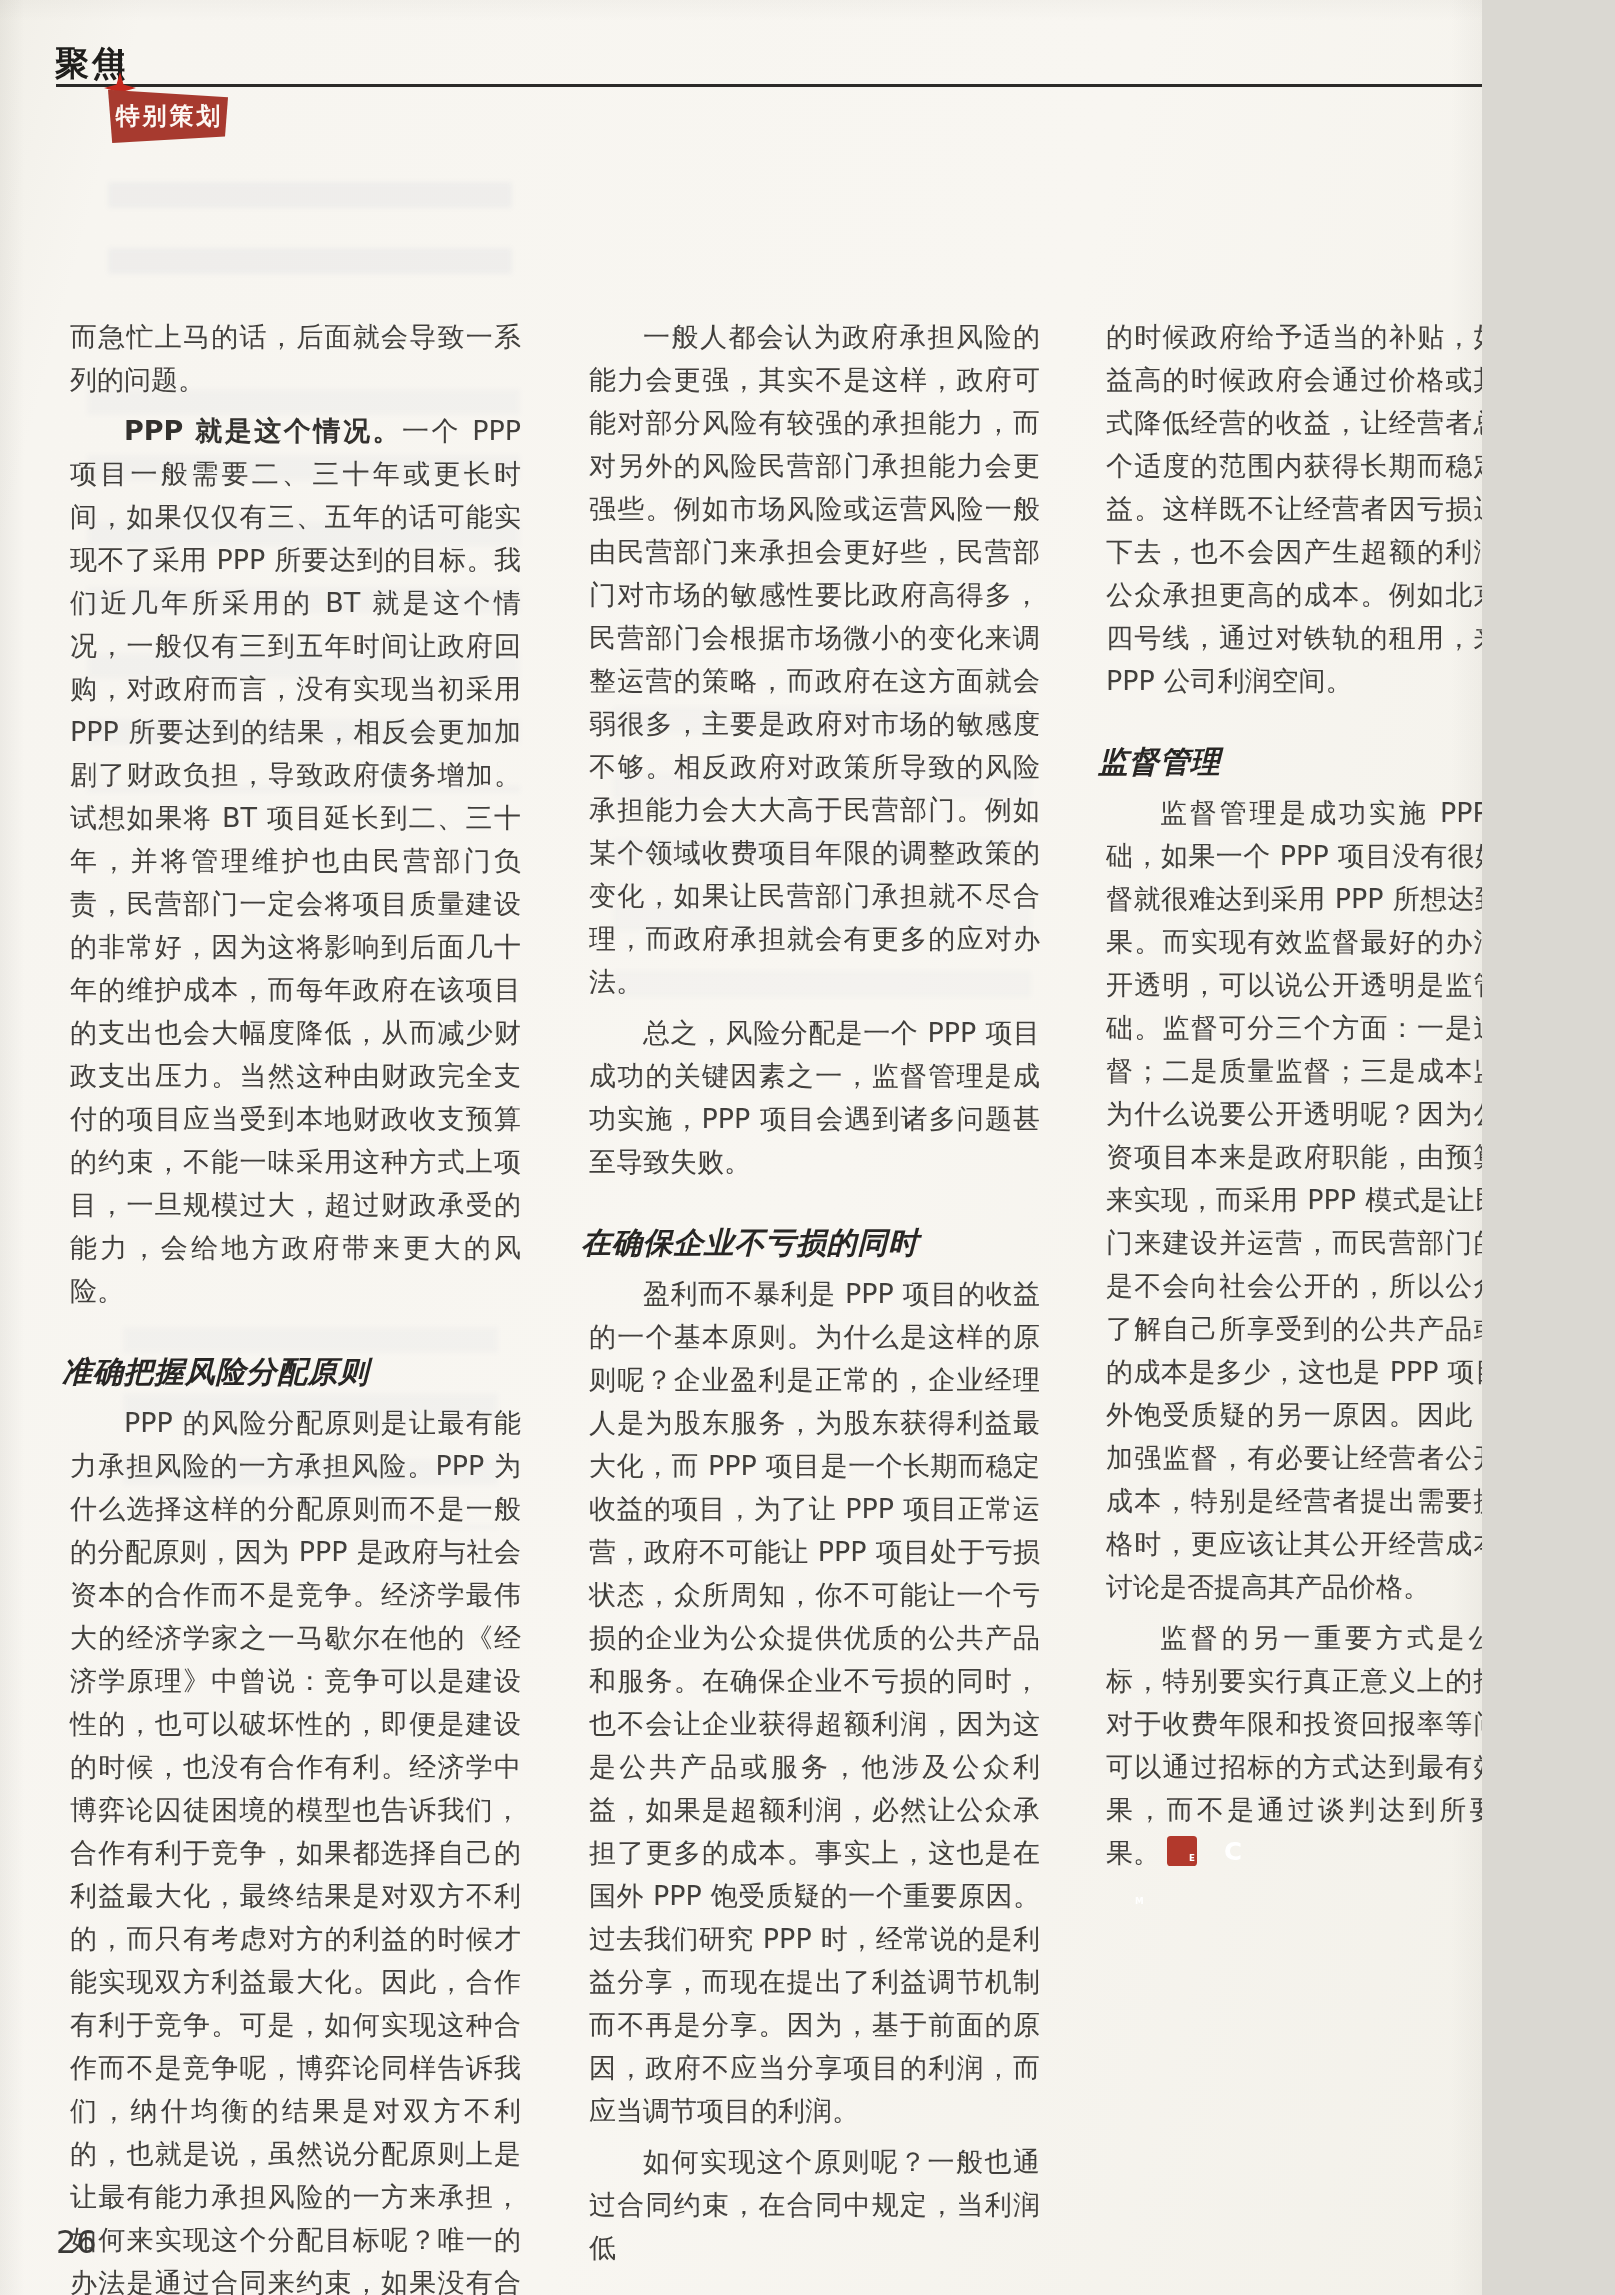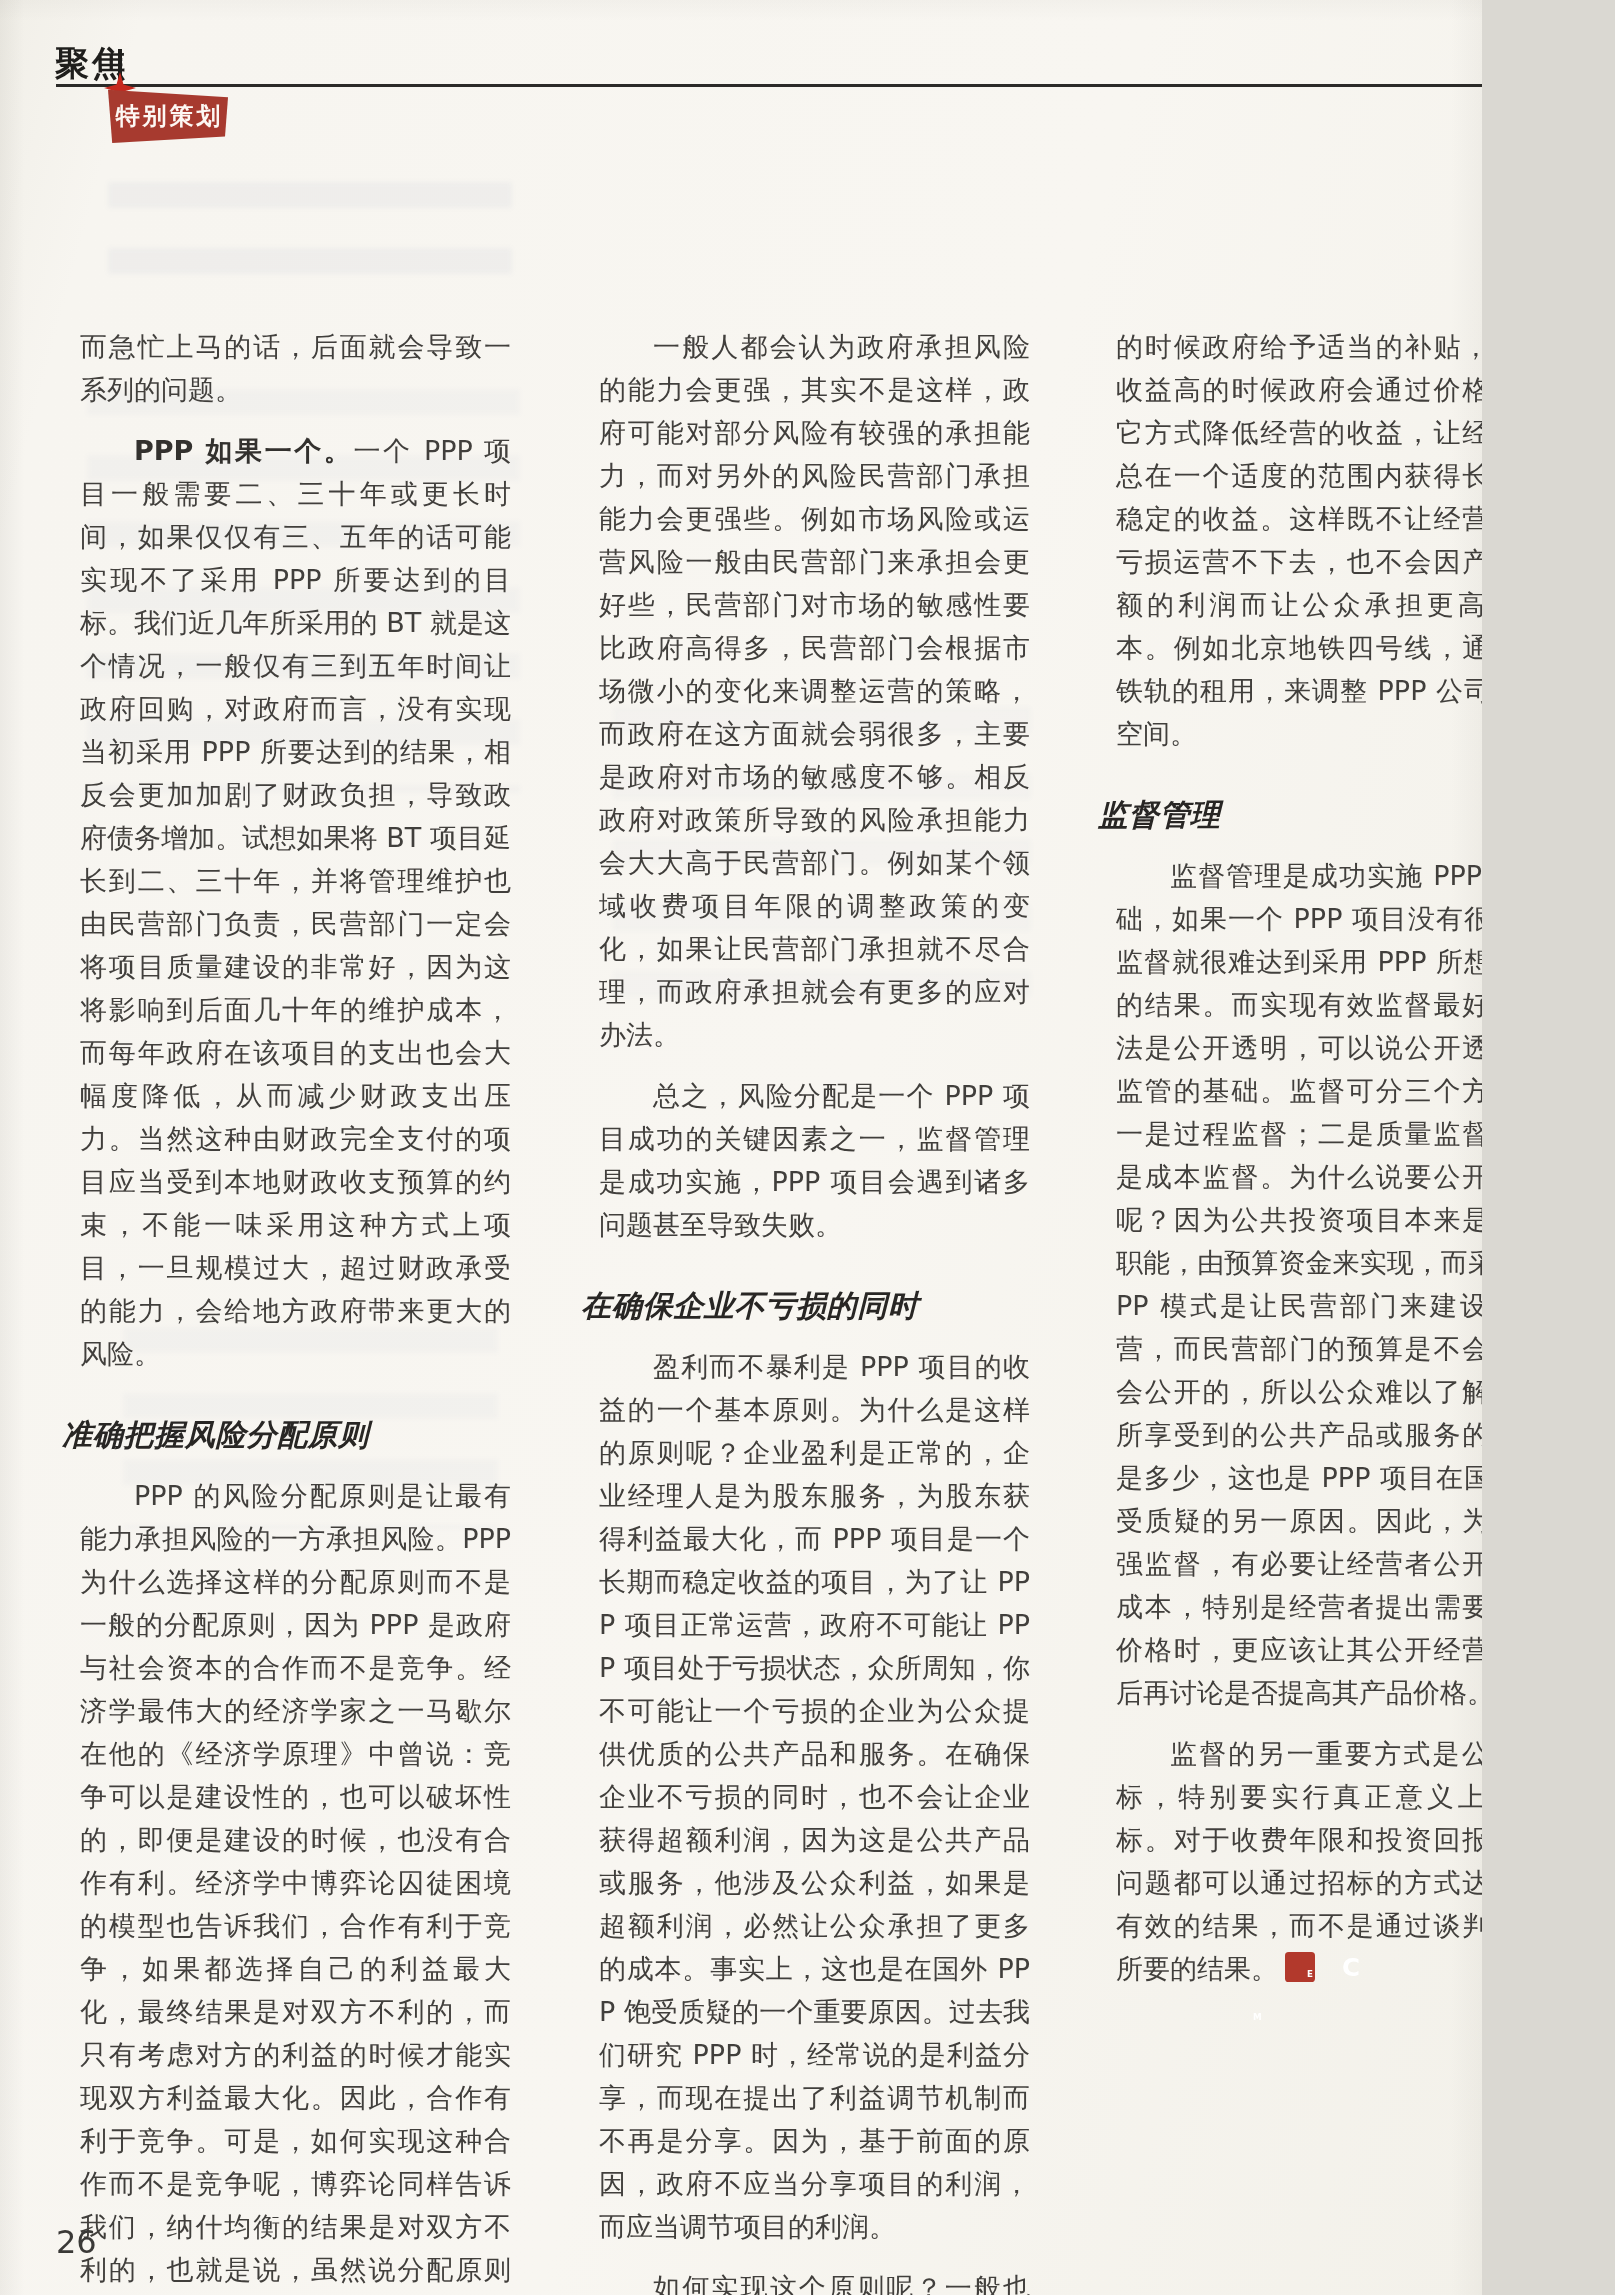--- a/index.html
+++ b/index.html
@@ -23,21 +23,21 @@
   .star-icon{ position:absolute; left:104px; top:72px; width:32px; height:32px; background:#c6281e;
     clip-path:polygon(50% 0,61% 39%,100% 50%,61% 61%,50% 100%,39% 61%,0 50%,39% 39%); }
   .badge{ position:absolute; left:108px; top:88px; width:120px; height:55px; background:#a73a2f;
     clip-path:polygon(0% 3%,100% 17%,97.5% 88%,3.5% 100%);
     display:flex; align-items:center; justify-content:center;
     box-shadow:0 1.4px 2.2px rgba(0,0,0,.12); }
   .badge-label{ color:#fdf8f4; font-size:24px; font-weight:600; letter-spacing:2.9px; padding-left:2.9px; }
   
   .col{ position:absolute; top:307px; width:467px; }
   .col-1{ left:62px; } .col-2{ left:581px; } .col-3{ left:1098px; }
-  .para{ margin:18px; font-size:27px; line-height:43px; text-align:justify; text-justify:inter-ideograph;
+  .para{ margin:8px; font-size:27px; line-height:43px; text-align:justify; text-justify:inter-ideograph;
     color:#413f3c; word-break:break-all; }
   .para.indent{ text-indent:2em; }
   .para .lead{ font-weight:700; color:#33312e; }
   .col-heading{ margin:38px 0 7.2px 0; font-size:30px; line-height:43px; font-weight:700;
     color:#282624; letter-spacing:0.7px;font-style:italic; }
   
   .end-mark{ display:inline-block; position:relative; width:30px; height:30px; margin-left:7.2px;
     vertical-align:-3.6px; background:#b2392c; border-radius:3.6px; }
   .end-mark .em-c{ position:absolute; left:2.9px; bottom:-1.4px; color:#fff; font-size:24.5px;
     font-weight:700; line-height:30px; }
@@ -68,21 +68,21 @@
     <div class="header-rule"></div>
     <div class="star-icon"></div>
     <div class="badge">
       <span class="badge-label">特别策划</span>
     </div>
   </header>
 
   <main>
     <div class="col col-1">
         <p class="para">而急忙上马的话，后面就会导致一系列的问题。</p>
-        <p class="para indent"><b class="lead">PPP 如果一个。</b>一个 PPP 项目一般需要二、三十年或更长时间，如果仅仅有三、五年的话可能实现不了采用 PPP 所要达到的目标。我们近几年所采用的 BT 就是这个情况，一般仅有三到五年时间让政府回购，对政府而言，没有实现当初采用 PPP 所要达到的结果，相反会更加加剧了财政负担，导致政府债务增加。试想如果将 BT 项目延长到二、三十年，并将管理维护也由民营部门负责，民营部门一定会将项目质量建设的非常好，因为这将影响到后面几十年的维护成本，而每年政府在该项目的支出也会大幅度降低，从而减少财政支出压力。当然这种由财政完全支付的项目应当受到本地财政收支预算的约束，不能一味采用这种方式上项目，一旦规模过大，超过财政承受的能力，会给地方政府带来更大的风险。</p>
+        <p class="para indent"><b class="lead">PPP 就是这个情况。</b>一个 PPP 项目一般需要二、三十年或更长时间，如果仅仅有三、五年的话可能实现不了采用 PPP 所要达到的目标。我们近几年所采用的 BT 就是这个情况，一般仅有三到五年时间让政府回购，对政府而言，没有实现当初采用 PPP 所要达到的结果，相反会更加加剧了财政负担，导致政府债务增加。试想如果将 BT 项目延长到二、三十年，并将管理维护也由民营部门负责，民营部门一定会将项目质量建设的非常好，因为这将影响到后面几十年的维护成本，而每年政府在该项目的支出也会大幅度降低，从而减少财政支出压力。当然这种由财政完全支付的项目应当受到本地财政收支预算的约束，不能一味采用这种方式上项目，一旦规模过大，超过财政承受的能力，会给地方政府带来更大的风险。</p>
         <h2 class="col-heading">准确把握风险分配原则</h2>
         <p class="para indent">PPP 的风险分配原则是让最有能力承担风险的一方承担风险。PPP 为什么选择这样的分配原则而不是一般的分配原则，因为 PPP 是政府与社会资本的合作而不是竞争。经济学最伟大的经济学家之一马歇尔在他的《经济学原理》中曾说：竞争可以是建设性的，也可以破坏性的，即便是建设的时候，也没有合作有利。经济学中博弈论囚徒困境的模型也告诉我们，合作有利于竞争，如果都选择自己的利益最大化，最终结果是对双方不利的，而只有考虑对方的利益的时候才能实现双方利益最大化。因此，合作有利于竞争。可是，如何实现这种合作而不是竞争呢，博弈论同样告诉我们，纳什均衡的结果是对双方不利的，也就是说，虽然说分配原则上是让最有能力承担风险的一方来承担，如何来实现这个分配目标呢？唯一的办法是通过合同来约束，如果没有合同的约束，没</p>
       </div>
     <div class="col col-2">
         <p class="para indent">一般人都会认为政府承担风险的能力会更强，其实不是这样，政府可能对部分风险有较强的承担能力，而对另外的风险民营部门承担能力会更强些。例如市场风险或运营风险一般由民营部门来承担会更好些，民营部门对市场的敏感性要比政府高得多，民营部门会根据市场微小的变化来调整运营的策略，而政府在这方面就会弱很多，主要是政府对市场的敏感度不够。相反政府对政策所导致的风险承担能力会大大高于民营部门。例如某个领域收费项目年限的调整政策的变化，如果让民营部门承担就不尽合理，而政府承担就会有更多的应对办法。</p>
         <p class="para indent">总之，风险分配是一个 PPP 项目成功的关键因素之一，监督管理是成功实施，PPP 项目会遇到诸多问题甚至导致失败。</p>
         <h2 class="col-heading">在确保企业不亏损的同时</h2>
         <p class="para indent">盈利而不暴利是 PPP 项目的收益的一个基本原则。为什么是这样的原则呢？企业盈利是正常的，企业经理人是为股东服务，为股东获得利益最大化，而 PPP 项目是一个长期而稳定收益的项目，为了让 PPP 项目正常运营，政府不可能让 PPP 项目处于亏损状态，众所周知，你不可能让一个亏损的企业为公众提供优质的公共产品和服务。在确保企业不亏损的同时，也不会让企业获得超额利润，因为这是公共产品或服务，他涉及公众利益，如果是超额利润，必然让公众承担了更多的成本。事实上，这也是在国外 PPP 饱受质疑的一个重要原因。过去我们研究 PPP 时，经常说的是利益分享，而现在提出了利益调节机制而不再是分享。因为，基于前面的原因，政府不应当分享项目的利润，而应当调节项目的利润。</p>
         <p class="para indent">如何实现这个原则呢？一般也通过合同约束，在合同中规定，当利润低</p>
       </div>

